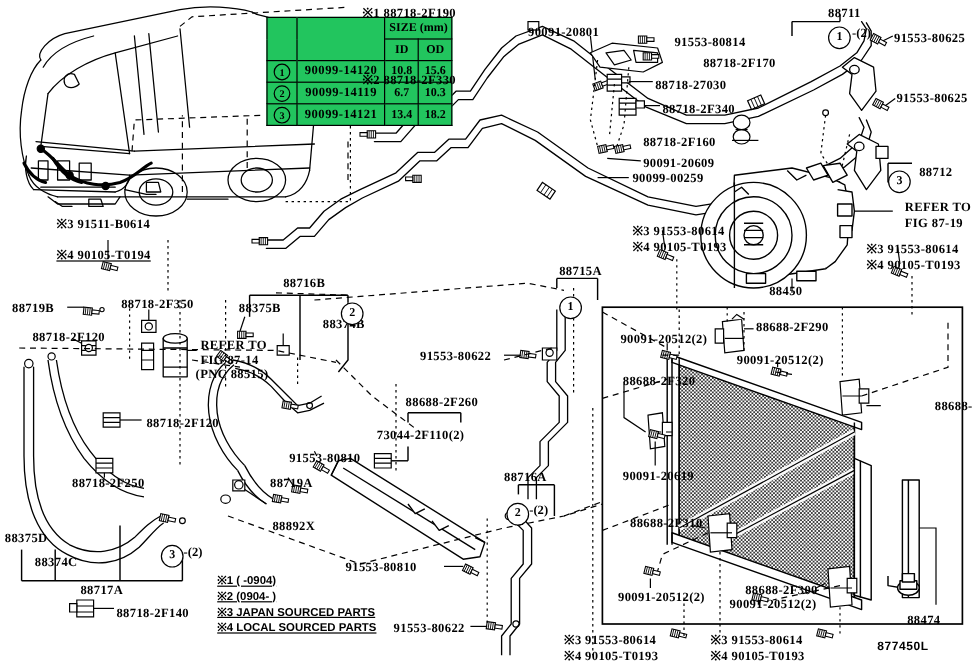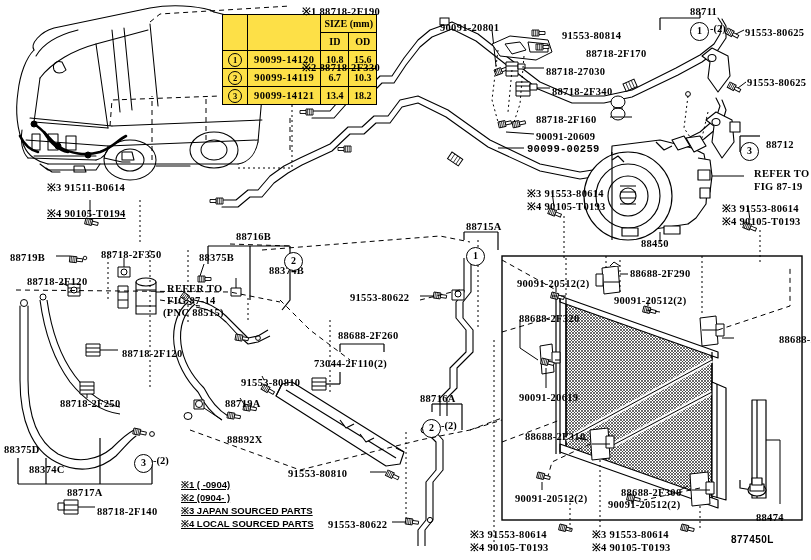--- a/index.html
+++ b/index.html
@@ -7,21 +7,21 @@
        font-family:"Liberation Serif",serif;color:#000;}
   #stage{position:absolute;left:0;top:0;width:811px;height:560px;}
   svg#art{position:absolute;left:0;top:0;width:811px;height:560px;}
 
   .lbl{position:absolute;font-family:"Liberation Serif",serif;font-weight:bold;
        font-size:10.5px;letter-spacing:0.3px;white-space:nowrap;line-height:11px;}
   .lbl.note{font-family:"Liberation Sans",sans-serif;font-weight:bold;font-size:9.5px;letter-spacing:0;text-decoration:underline;}
 
   
   #sizetable{position:absolute;left:222px;top:14px;border:1.6px solid #000;
-             border-collapse:collapse;background:#fde047;}
+             border-collapse:collapse;background:#22c55e;}
   #sizetable td,#sizetable th{border:1.2px solid #000;font-family:"Liberation Serif",serif;
              font-weight:bold;font-size:10px;text-align:center;padding:1px 3px;height:15px;}
   #sizetable .pn{font-size:10.5px;letter-spacing:0.4px;padding:1px 6px;}
   #sizetable .idx{width:18px;}
   .circnum{display:inline-block;width:12px;height:12px;line-height:12px;
            border:1.2px solid #000;border-radius:50%;font-size:8.5px;text-align:center;
            font-family:"Liberation Serif",serif;font-weight:bold;}
 
   .cnum{position:absolute;width:17px;height:17px;border:1.3px solid #000;border-radius:50%;
         background:#fff;font-family:"Liberation Serif",serif;font-weight:bold;font-size:10px;
@@ -662,21 +662,21 @@
 <div id="labels">
       <div class="lbl" style="left: 302px; top: 6px;">※1 88718-2F190</div>
       <div class="lbl" style="left: 302px; top: 18px; margin-top: 44px;">※2 88718-2F330</div>
       <div class="lbl" style="left: 440px; top: 22px;">90091-20801</div>
       <div class="lbl" style="left: 562px; top: 30px;">91553-80814</div>
       <div class="lbl" style="left: 586px; top: 48px;">88718-2F170</div>
       <div class="lbl" style="left: 546px; top: 66px;">88718-27030</div>
       <div class="lbl" style="left: 552px; top: 86px;">88718-2F340</div>
       <div class="lbl" style="left: 536px; top: 114px;">88718-2F160</div>
       <div class="lbl" style="left: 536px; top: 131px;">90091-20609</div>
-      <div class="lbl" style="left: 527px; top: 144px; font-family: Liberation Mono, monospace;">90099-00259</div>
+      <div class="lbl" style="left: 527px; top: 144px;">90099-00259</div>
       <div class="lbl" style="left: 690px; top: 6px;">88711</div>
       <div class="lbl" style="left: 745px; top: 27px;">91553-80625</div>
       <div class="lbl" style="left: 747px; top: 77px;">91553-80625</div>
       <div class="lbl" style="left: 766px; top: 139px;">88712</div>
       <div class="lbl" style="left: 754px; top: 168px;">REFER TO</div>
       <div class="lbl" style="left: 754px; top: 181px;">FIG 87-19</div>
       <div class="lbl" style="left: 722px; top: 203px;">※3 91553-80614</div>
       <div class="lbl" style="left: 722px; top: 216px;">※4 90105-T0193</div>
       <div class="lbl" style="left: 527px; top: 188px;">※3 91553-80614</div>
       <div class="lbl" style="left: 527px; top: 201px;">※4 90105-T0193</div>

